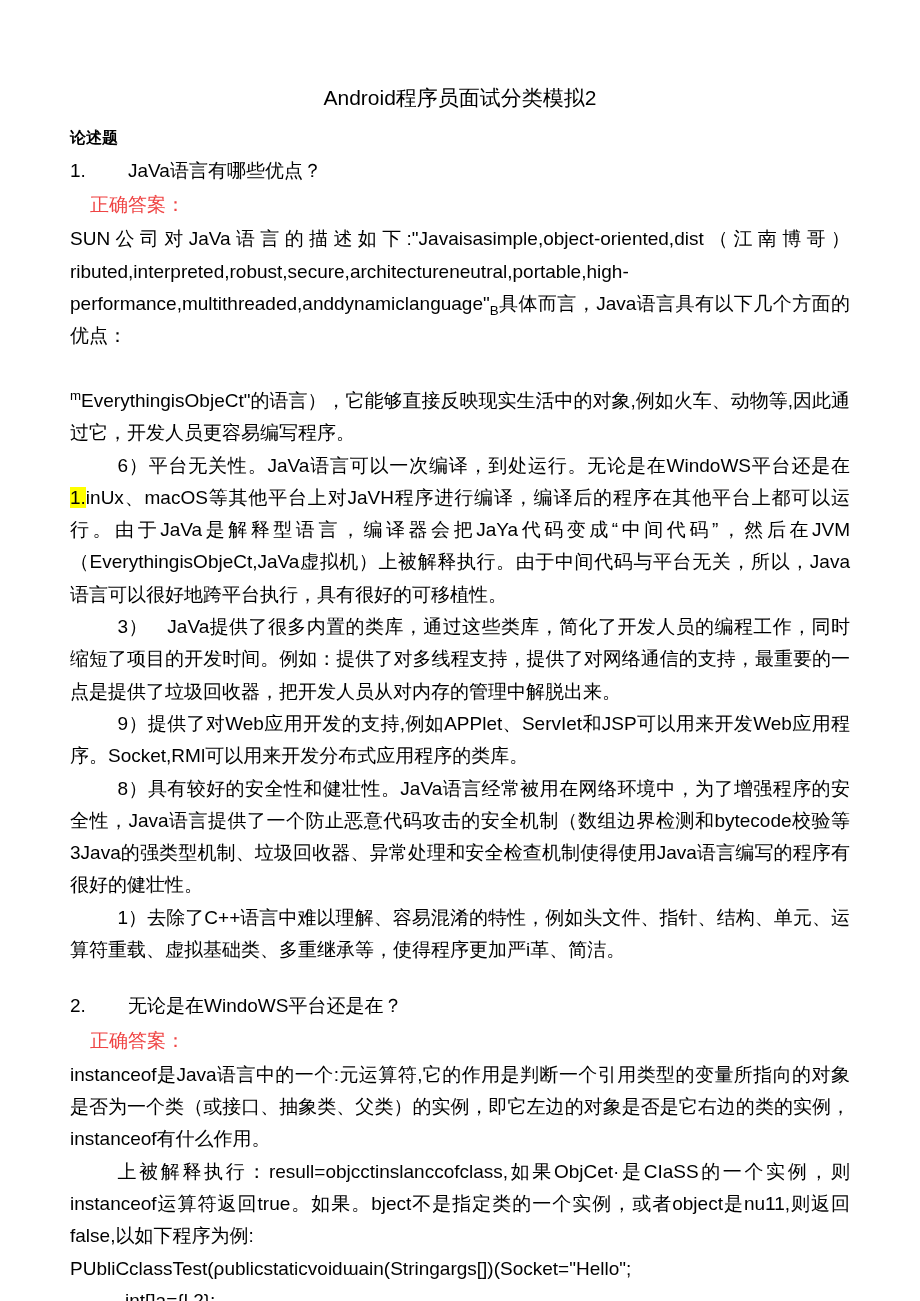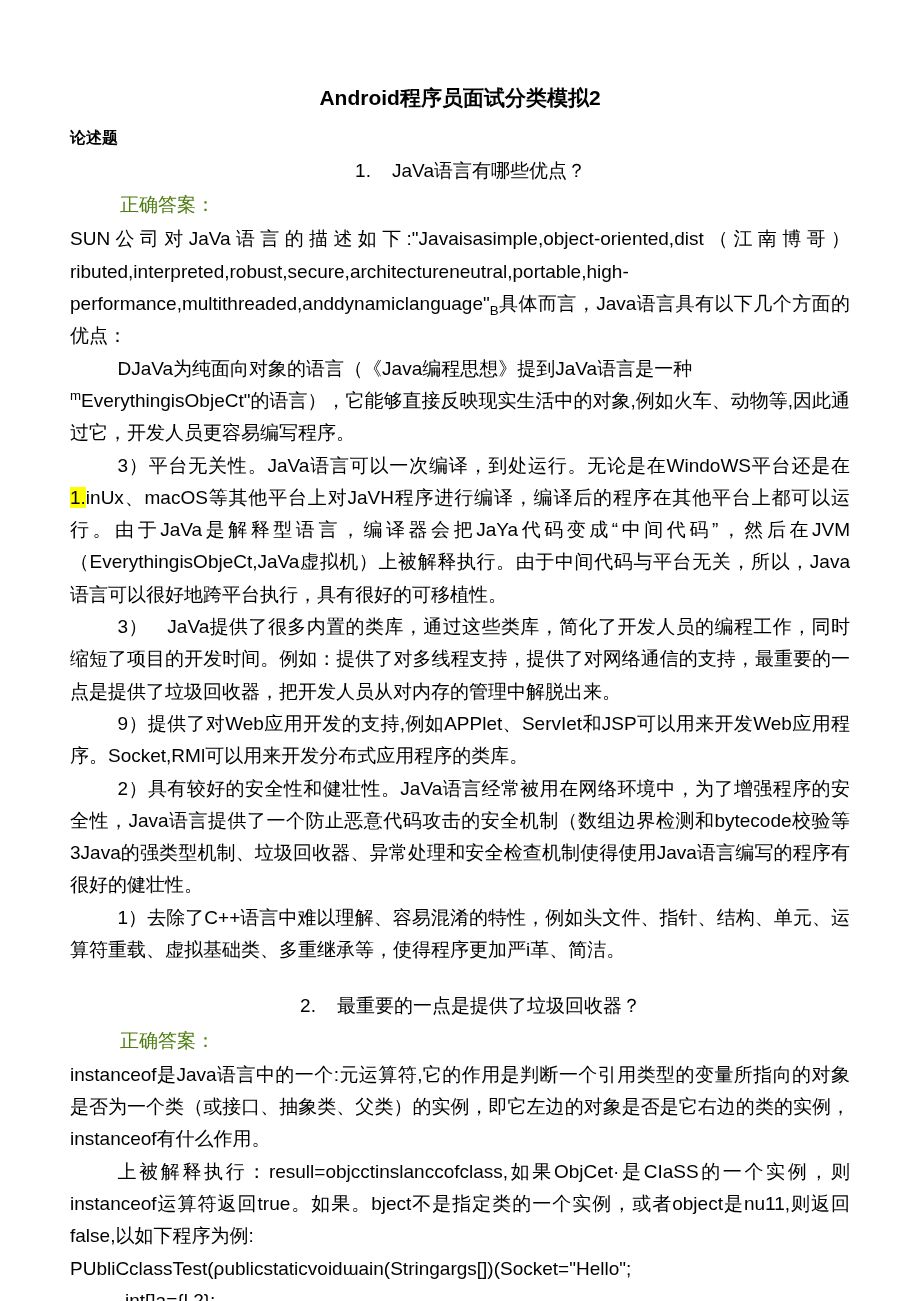--- a/index.html
+++ b/index.html
@@ -8,40 +8,39 @@
     line-height: 1.7;
     color: #000;
     background: #fff;
     margin: 0;
     padding: 80px 70px 40px 70px;
     width: 920px;
     box-sizing: border-box;
   }
   .title {
     text-align: center;
-    font-weight: bold;
+    font-weight: normal;
     font-size: 21px;
     margin-bottom: 8px;
   }
   .section-heading {
     font-weight: bold;
     font-size: 16px;
     margin-bottom: 4px;
   }
   .question-line {
     margin-bottom: 2px;
-    text-align: center;
   }
   .q-num {
     display: inline-block;
     width: 58px;
   }
   .answer-label {
-    color: #4d7c0f;
-    margin-left: 50px;
+    color: #ef4444;
+    margin-left: 20px;
     margin-bottom: 2px;
   }
   .para {
     margin-bottom: 0;
     text-align: justify;
   }
   .indent {
     text-indent: 2.5em;
   }
   .sup {
@@ -75,39 +74,39 @@
   <span class="q-num">1.</span><span>JaVa语言有哪些优点？</span>
 </div>
 
 <div class="answer-label">正确答案：</div>
 
 <div class="para">
   <span>SUN公司对JaVa语言的描述如下:"Javaisasimple,object-oriented,dist（江南博哥）ributed,interpreted,robust,secure,architectureneutral,portable,high-performance,multithreaded,anddynamiclanguage"</span><span class="sub">B</span><span>具体而言，Java语言具有以下几个方面的优点：</span>
 </div>
 
 <div class="para indent">
-  <span>DJaVa为纯面向对象的语言（《Java编程思想》提到JaVa语言是一种</span><br><span class="sup">m</span><span>EverythingisObjeCt"的语言），它能够直接反映现实生活中的对象,例如火车、动物等,因此通过它，开发人员更容易编写程序。</span>
+  <br><span class="sup">m</span><span>EverythingisObjeCt"的语言），它能够直接反映现实生活中的对象,例如火车、动物等,因此通过它，开发人员更容易编写程序。</span>
 </div>
 
 <div class="para indent">
-  <span>3）平台无关性。JaVa语言可以一次编译，到处运行。无论是在WindoWS平台还是在</span><span class="hl">1.</span><span>inUx、macOS等其他平台上对JaVH程序进行编译，编译后的程序在其他平台上都可以运行。由于JaVa是解释型语言，编译器会把JaYa代码变成“中间代码”，然后在JVM（EverythingisObjeCt,JaVa虚拟机）上被解释执行。由于中间代码与平台无关，所以，Java语言可以很好地跨平台执行，具有很好的可移植性。</span>
+  <span>6）平台无关性。JaVa语言可以一次编译，到处运行。无论是在WindoWS平台还是在</span><span class="hl">1.</span><span>inUx、macOS等其他平台上对JaVH程序进行编译，编译后的程序在其他平台上都可以运行。由于JaVa是解释型语言，编译器会把JaYa代码变成“中间代码”，然后在JVM（EverythingisObjeCt,JaVa虚拟机）上被解释执行。由于中间代码与平台无关，所以，Java语言可以很好地跨平台执行，具有很好的可移植性。</span>
 </div>
 
 <div class="para indent">3）　JaVa提供了很多内置的类库，通过这些类库，简化了开发人员的编程工作，同时缩短了项目的开发时间。例如：提供了对多线程支持，提供了对网络通信的支持，最重要的一点是提供了垃圾回收器，把开发人员从对内存的管理中解脱出来。</div>
 
 <div class="para indent">9）提供了对Web应用开发的支持,例如APPlet、ServIet和JSP可以用来开发Web应用程序。Socket,RMl可以用来开发分布式应用程序的类库。</div>
 
-<div class="para indent">2）具有较好的安全性和健壮性。JaVa语言经常被用在网络环境中，为了增强程序的安全性，Java语言提供了一个防止恶意代码攻击的安全机制（数组边界检测和bytecode校验等3Java的强类型机制、垃圾回收器、异常处理和安全检查机制使得使用Java语言编写的程序有很好的健壮性。</div>
+<div class="para indent">8）具有较好的安全性和健壮性。JaVa语言经常被用在网络环境中，为了增强程序的安全性，Java语言提供了一个防止恶意代码攻击的安全机制（数组边界检测和bytecode校验等3Java的强类型机制、垃圾回收器、异常处理和安全检查机制使得使用Java语言编写的程序有很好的健壮性。</div>
 
 <div class="para indent">1）去除了C++语言中难以理解、容易混淆的特性，例如头文件、指针、结构、单元、运算符重载、虚拟基础类、多重继承等，使得程序更加严i革、简洁。</div>
 
 <div class="spacer"></div>
 
 <div class="question-line">
-  <span class="q-num">2.</span><span>最重要的一点是提供了垃圾回收器？</span>
+  <span class="q-num">2.</span><span>无论是在WindoWS平台还是在？</span>
 </div>
 
 <div class="answer-label">正确答案：</div>
 
 <div class="para">instanceof是Java语言中的一个:元运算符,它的作用是判断一个引用类型的变量所指向的对象是否为一个类（或接口、抽象类、父类）的实例，即它左边的对象是否是它右边的类的实例，instanceof有什么作用。</div>
 
 <div class="para indent">上被解释执行：resull=objcctinslanccofclass,如果ObjCet·是CIaSS的一个实例，则instanceof运算符返回true。如果。bject不是指定类的一个实例，或者object是nu11,则返回false,以如下程序为例:</div>
 
 <div class="para">PUbliCclassTest(ρublicstaticvoidɯain(Stringargs[])(Socket="Hello";</div>
 

